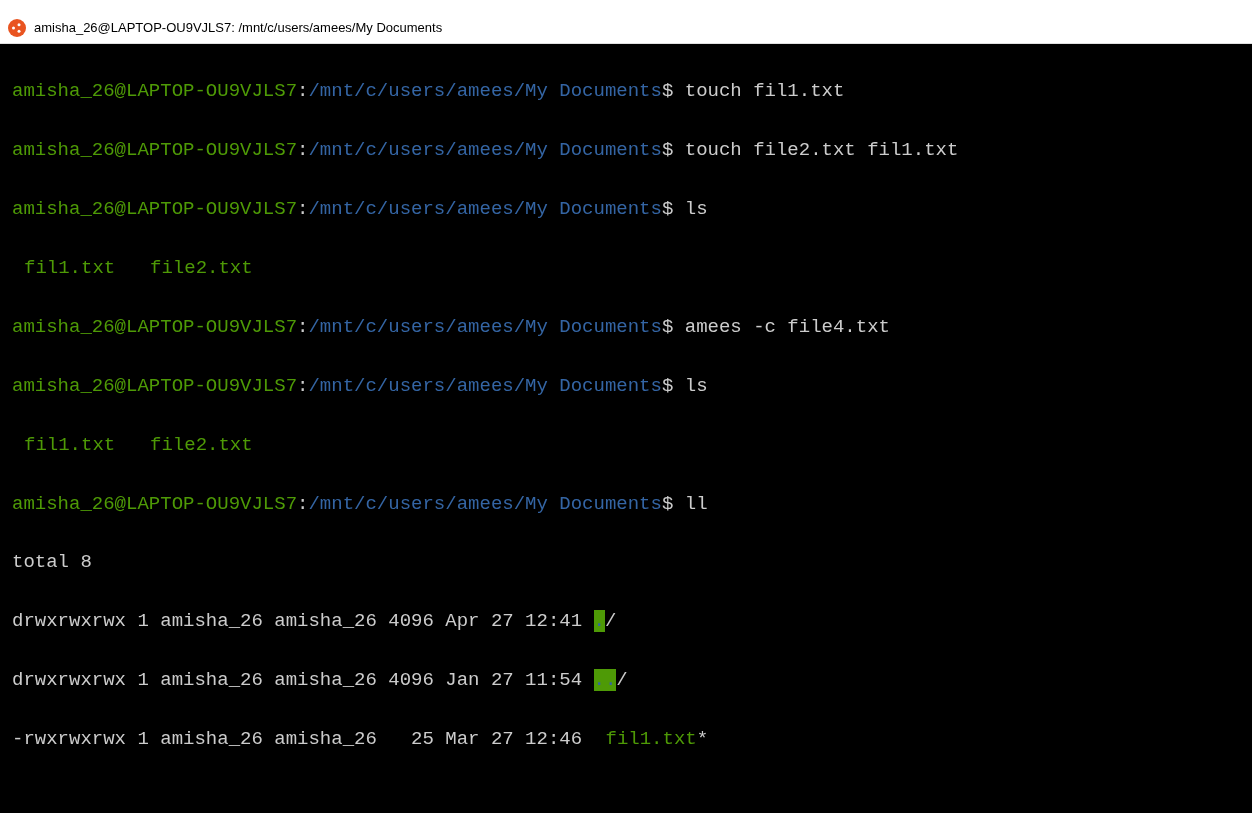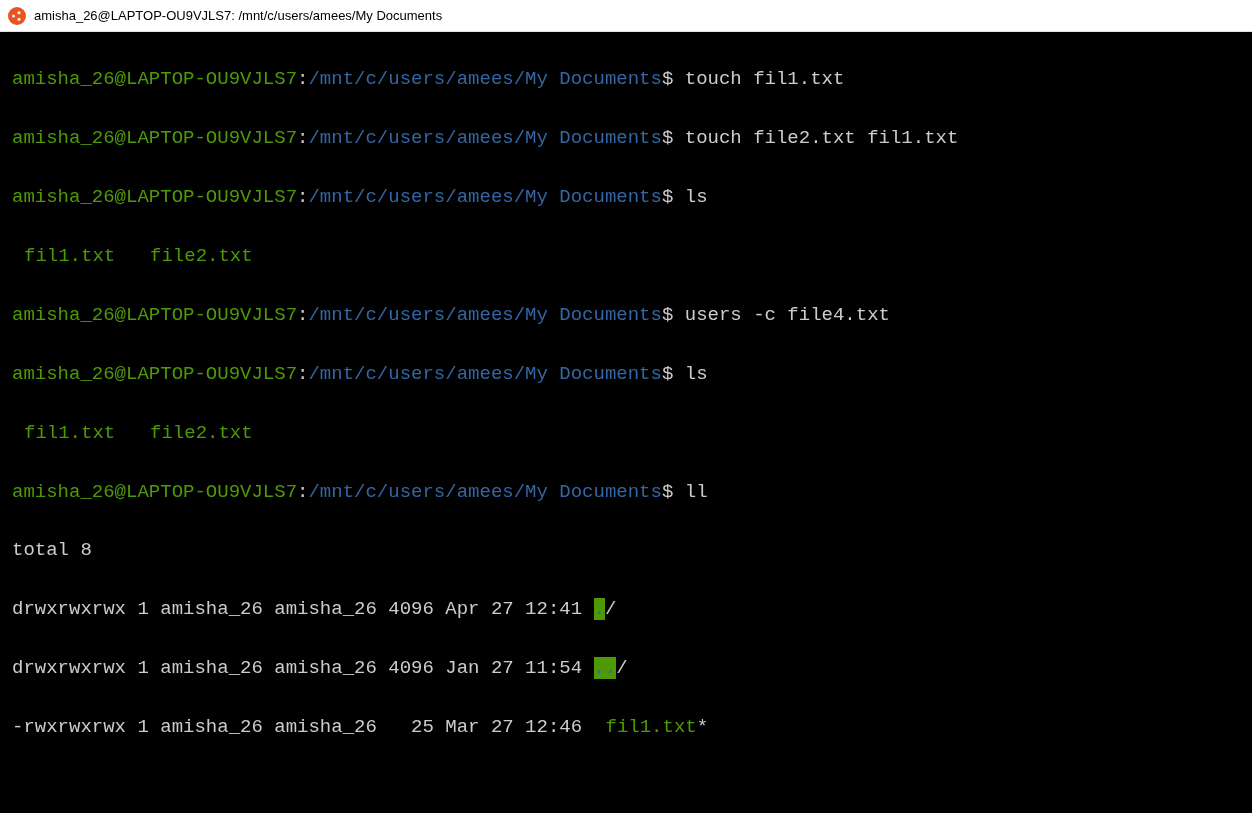--- a/index.html
+++ b/index.html
@@ -13,20 +13,21 @@
   .titlebar {
     height: 32px;
     background: #ffffff;
     border-bottom: 1px solid #e0e0e0;
     display: flex;
     align-items: center;
     padding: 0 8px;
     font-family: "Segoe UI", Tahoma, sans-serif;
     font-size: 13px;
     color: #000;
+    margin-top: 12px;
   }
   .ubuntu-icon {
     width: 18px;
     height: 18px;
     margin-right: 8px;
     border-radius: 50%;
     background: #E95420;
     display: inline-flex;
     align-items: center;
     justify-content: center;
@@ -64,21 +65,21 @@
       </svg>
   </span>
   <span>amisha_26@LAPTOP-OU9VJLS7: /mnt/c/users/amees/My Documents</span>
 </div>
 
 <div class="terminal">
 <span class="line"><span class="user">amisha_26@LAPTOP-OU9VJLS7</span><span class="out">:</span><span class="path">/mnt/c/users/amees/My Documents</span><span class="dollar">$ </span><span class="cmd">touch fil1.txt</span></span>
 <span class="line"><span class="user">amisha_26@LAPTOP-OU9VJLS7</span><span class="out">:</span><span class="path">/mnt/c/users/amees/My Documents</span><span class="dollar">$ </span><span class="cmd">touch file2.txt fil1.txt</span></span>
 <span class="line"><span class="user">amisha_26@LAPTOP-OU9VJLS7</span><span class="out">:</span><span class="path">/mnt/c/users/amees/My Documents</span><span class="dollar">$ </span><span class="cmd">ls</span></span>
 <span class="line"><span class="lsfile">fil1.txt</span><span>  </span><span class="lsfile">file2.txt</span></span>
-<span class="line"><span class="user">amisha_26@LAPTOP-OU9VJLS7</span><span class="out">:</span><span class="path">/mnt/c/users/amees/My Documents</span><span class="dollar">$ </span><span class="cmd">users -c file4.txt</span></span>
+<span class="line"><span class="user">amisha_26@LAPTOP-OU9VJLS7</span><span class="out">:</span><span class="path">/mnt/c/users/amees/My Documents</span><span class="dollar">$ </span><span class="cmd">amees -c file4.txt</span></span>
 <span class="line"><span class="user">amisha_26@LAPTOP-OU9VJLS7</span><span class="out">:</span><span class="path">/mnt/c/users/amees/My Documents</span><span class="dollar">$ </span><span class="cmd">ls</span></span>
 <span class="line"><span class="lsfile">fil1.txt</span><span>  </span><span class="lsfile">file2.txt</span></span>
 <span class="line"><span class="user">amisha_26@LAPTOP-OU9VJLS7</span><span class="out">:</span><span class="path">/mnt/c/users/amees/My Documents</span><span class="dollar">$ </span><span class="cmd">ll</span></span>
 <span class="line out">total 8</span>
 <span class="line"><span class="out">drwxrwxrwx 1 amisha_26 amisha_26 4096 Apr 27 12:41 </span><span class="dirhl">.</span><span class="out">/</span></span>
 <span class="line"><span class="out">drwxrwxrwx 1 amisha_26 amisha_26 4096 Jan 27 11:54 </span><span class="dirhl">..</span><span class="out">/</span></span>
 <span class="line"><span class="out">-rwxrwxrwx 1 amisha_26 amisha_26   25 Mar 27 12:46 </span><span class="lsfile">fil1.txt</span><span class="out">*</span></span>
 
 
 

